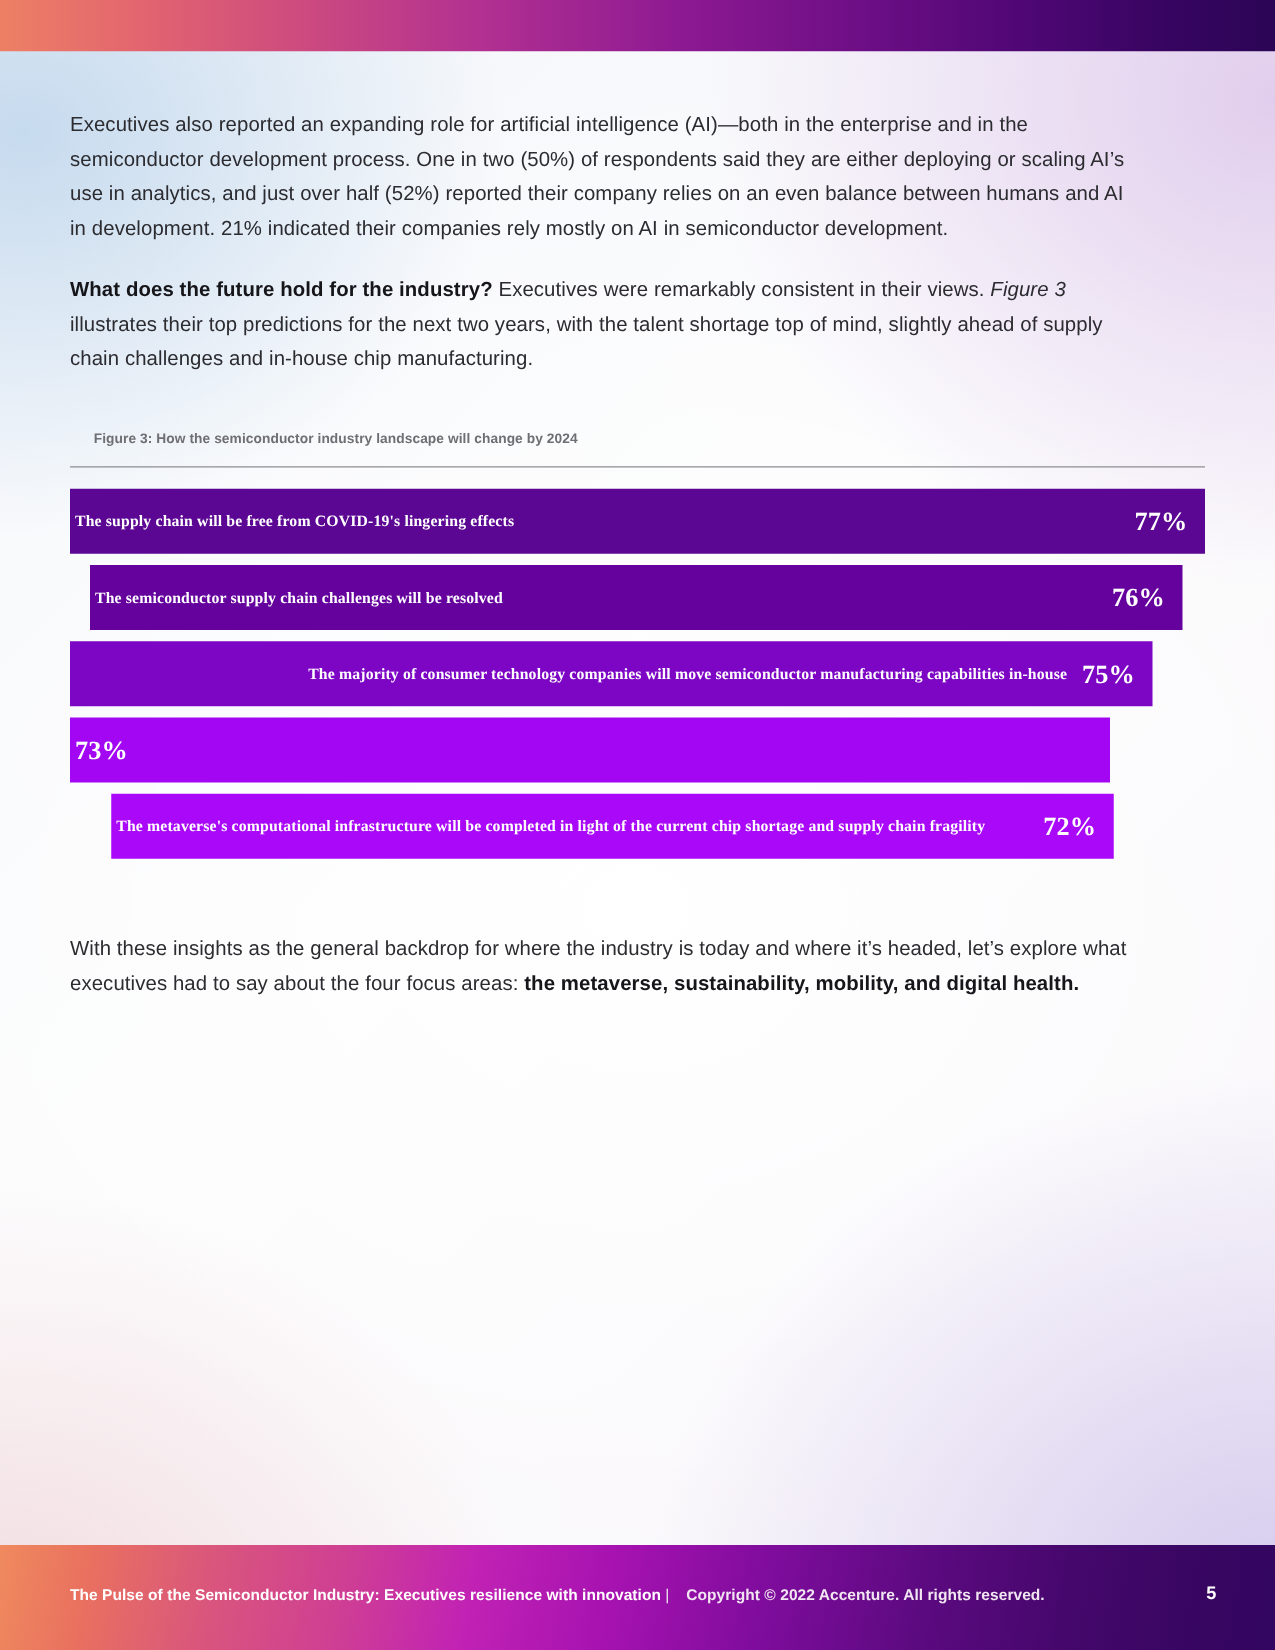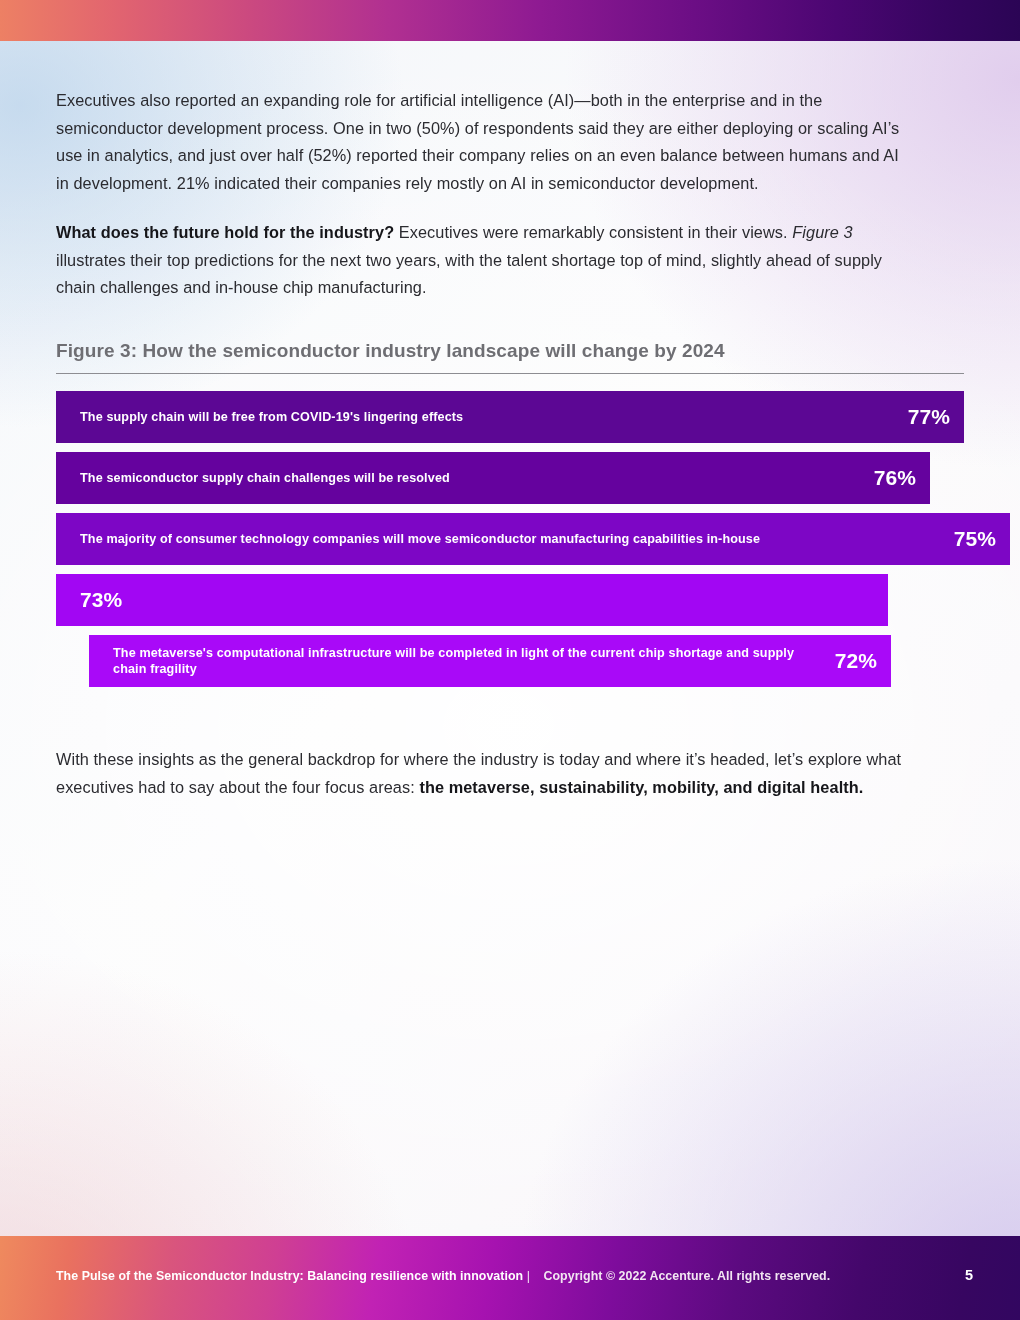--- a/index.html
+++ b/index.html
@@ -129,47 +129,49 @@
   }
 
   
   .figure {
     position: absolute;
     left: 56px;
     top: 341px;
     width: 908px;
   }
   .fig-title {
-    font-size: 19px;
+    font-size: 11px;
     font-weight: 700;
     color: #6e6e73;
     letter-spacing: 0.005em;
     line-height: 20px;
+    margin-left: 19px;
   }
   .fig-rule {
     margin-top: 12px;
     width: 908px;
     height: 1px;
     background: #8d8d92;
   }
   .chart {
     margin-top: 17px;
   }
   .bar-row {
     position: relative;
     margin-bottom: 9px;
   }
   .bar {
     position: relative;
     height: 52px;
     display: flex;
     align-items: center;
     box-sizing: border-box;
-    padding-left: 24px;
+    padding-left: 4px;
     padding-right: 14px;
+    font-family: Liberation Serif, serif;
   }
   .bar-label {
     font-size: 12.6px;
     font-weight: 700;
     color: #ffffff;
     line-height: 16.5px;
     letter-spacing: 0.01em;
     flex: 1 1 auto;
     padding-right: 12px;
   }
@@ -198,27 +200,27 @@
     <div class="fig-title">Figure 3: How the semiconductor industry landscape will change by 2024</div>
     <div class="fig-rule"></div>
     <div class="chart">
         <div class="bar-row">
           <div class="bar" style="background: rgb(92, 7, 148); width: 908px;">
             <div class="bar-label">The supply chain will be free from COVID-19's lingering effects</div>
             <div class="bar-value">77%</div>
           </div>
         </div>
         <div class="bar-row">
-          <div class="bar" style="background: rgb(101, 2, 158); width: 874px;">
+          <div class="bar" style="background: rgb(101, 2, 158); width: 874px; margin-left: 16px;">
             <div class="bar-label">The semiconductor supply chain challenges will be resolved</div>
             <div class="bar-value">76%</div>
           </div>
         </div>
         <div class="bar-row">
-          <div class="bar" style="background: rgb(125, 6, 197); width: 954px;">
+          <div class="bar" style="background: rgb(125, 6, 197); width: 866px; text-align: right;">
             <div class="bar-label">The majority of consumer technology companies will move semiconductor manufacturing capabilities in-house</div>
             <div class="bar-value">75%</div>
           </div>
         </div>
         <div class="bar-row">
           <div class="bar" style="background: rgb(162, 6, 243); width: 832px;">
             <div class="bar-value">73%</div>
           </div>
         </div>
         <div class="bar-row">
@@ -230,19 +232,19 @@
       </div>
   </div>
 
   <div style="position:absolute; left:56px; top:746px; width:852px;">
     <p class="para"><span>With these insights as the general backdrop for where the industry is today and where it’s headed, let’s explore what executives had to say about the four focus areas: </span><span class="bold">the metaverse, sustainability, mobility, and digital health.</span></p>
   </div>
 
   <div class="bottom-band">
     <div class="footer-inner">
       <div class="footer-text">
-        <span class="ft-bold">The Pulse of the Semiconductor Industry: Balancing resilience with innovation</span><span class="ft-sep"> | </span><span class="ft-light">Copyright © 2022 Accenture. All rights reserved.</span>
+        <span class="ft-bold">The Pulse of the Semiconductor Industry: Executives resilience with innovation</span><span class="ft-sep"> | </span><span class="ft-light">Copyright © 2022 Accenture. All rights reserved.</span>
       </div>
       <div class="page-number">5</div>
     </div>
   </div>
 
 </div>
 
 </body></html>

